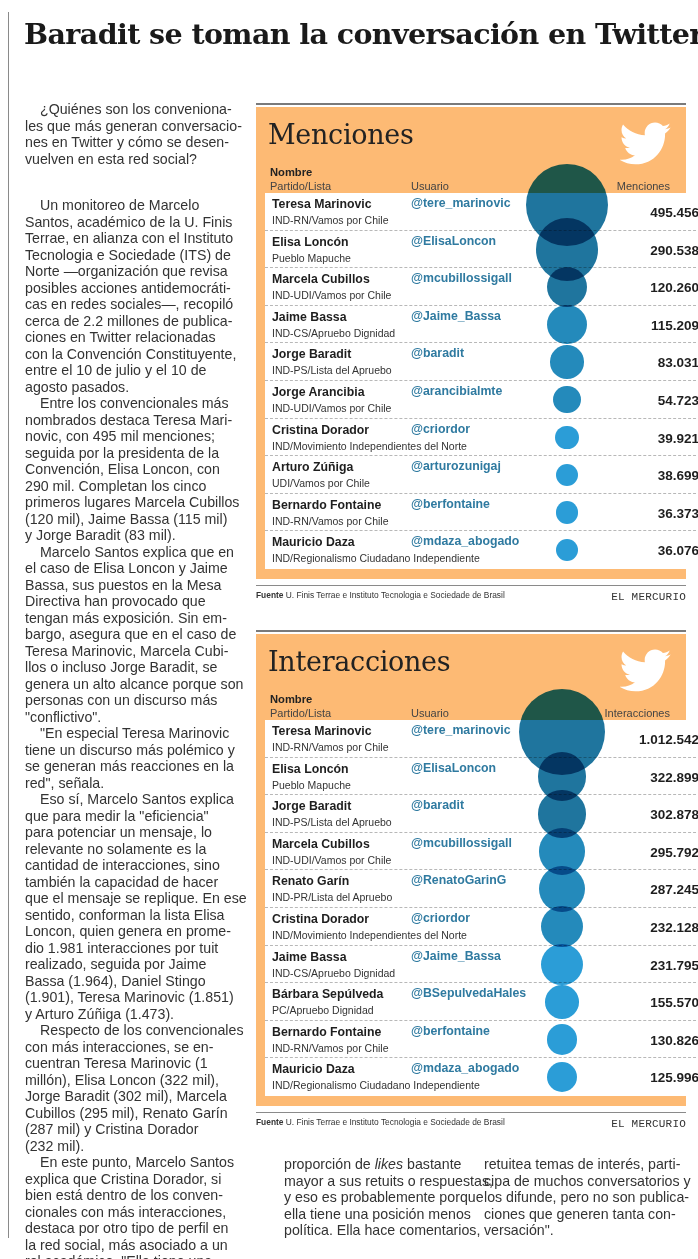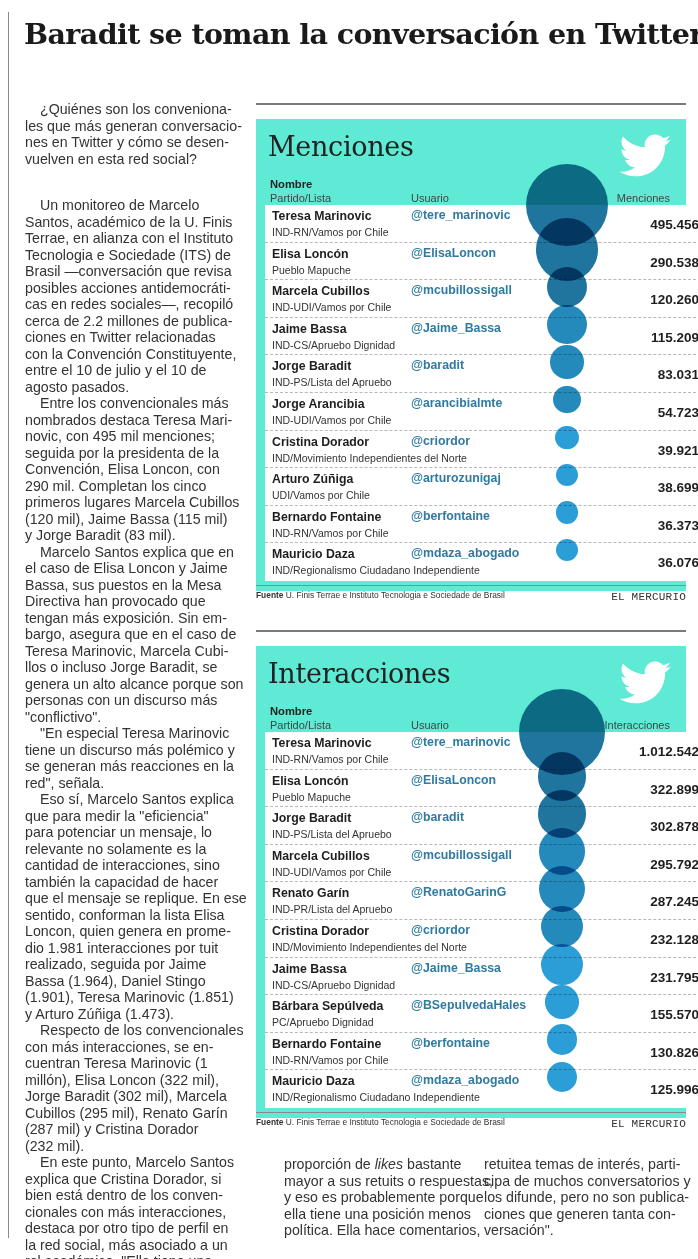--- a/index.html
+++ b/index.html
@@ -20,21 +20,21 @@
   }
   .body-col p { text-indent: 15px; }
   .col-left { left: 25px; top: 101px; width: 205px; }
   .col-b1 { left: 256px; top: 1156px; width: 205px; margin-left: 28px; }
   .col-b2 { left: 484px; top: 1156px; width: 205px; }
   .col-b1 p, .col-b2 p { text-indent: 0; }
   .line { display: block; white-space: nowrap; }
 
   .panel { position: absolute; left: 256px; width: 430px; }
   .panel-rule { position: absolute; left: 0; top: 0; width: 430px; height: 2px; background: #7a7a7a; }
-  .panel-bg { position: absolute; left: 0; top: 16px; width: 430px; background: #5eead4; }
+  .panel-bg { position: absolute; left: 0; top: 4px; width: 430px; background: #fdba74; }
   .panel-title {
     position: absolute; left: 12px; top: 12px;
     font-family: "DejaVu Serif", serif; font-size: 27px; color: #222; letter-spacing: -0.3px;
   }
   .bird { position: absolute; right: 14px; top: 14px; width: 52px; height: 46px; }
 
   .hdr-nombre { position: absolute; left: 14px; font-family: "Liberation Sans", sans-serif; font-weight: bold; font-size: 11.2px; color: #222; }
   .hdr-partido { position: absolute; left: 14px; font-family: "Liberation Sans", sans-serif; font-size: 11px; color: #444; }
   .hdr-usuario { position: absolute; left: 155px; font-family: "Liberation Sans", sans-serif; font-size: 11px; color: #444; }
   .hdr-metric { position: absolute; right: 16px; font-family: "Liberation Sans", sans-serif; font-size: 11px; color: #444; }
@@ -70,21 +70,21 @@
       <span class="line" style="padding-left: 15px;">¿Quiénes son los conveniona-</span>
       <span class="line">les que más generan conversacio-</span>
       <span class="line">nes en Twitter y cómo se desen-</span>
       <span class="line">vuelven en esta red social?</span>
     </p>
     <p style="text-indent: 0px;">
       <span class="line" style="padding-left: 15px; margin-top: 30px;">Un monitoreo de Marcelo</span>
       <span class="line">Santos, académico de la U. Finis</span>
       <span class="line">Terrae, en alianza con el Instituto</span>
       <span class="line">Tecnologia e Sociedade (ITS) de</span>
-      <span class="line">Brasil —conversación que revisa</span>
+      <span class="line">Norte —organización que revisa</span>
       <span class="line">posibles acciones antidemocráti-</span>
       <span class="line">cas en redes sociales—, recopiló</span>
       <span class="line">cerca de 2.2 millones de publica-</span>
       <span class="line">ciones en Twitter relacionadas</span>
       <span class="line">con la Convención Constituyente,</span>
       <span class="line">entre el 10 de julio y el 10 de</span>
       <span class="line">agosto pasados.</span>
     </p>
     <p style="text-indent: 0px;">
       <span class="line" style="padding-left: 15px;">Entre los convencionales más</span>

